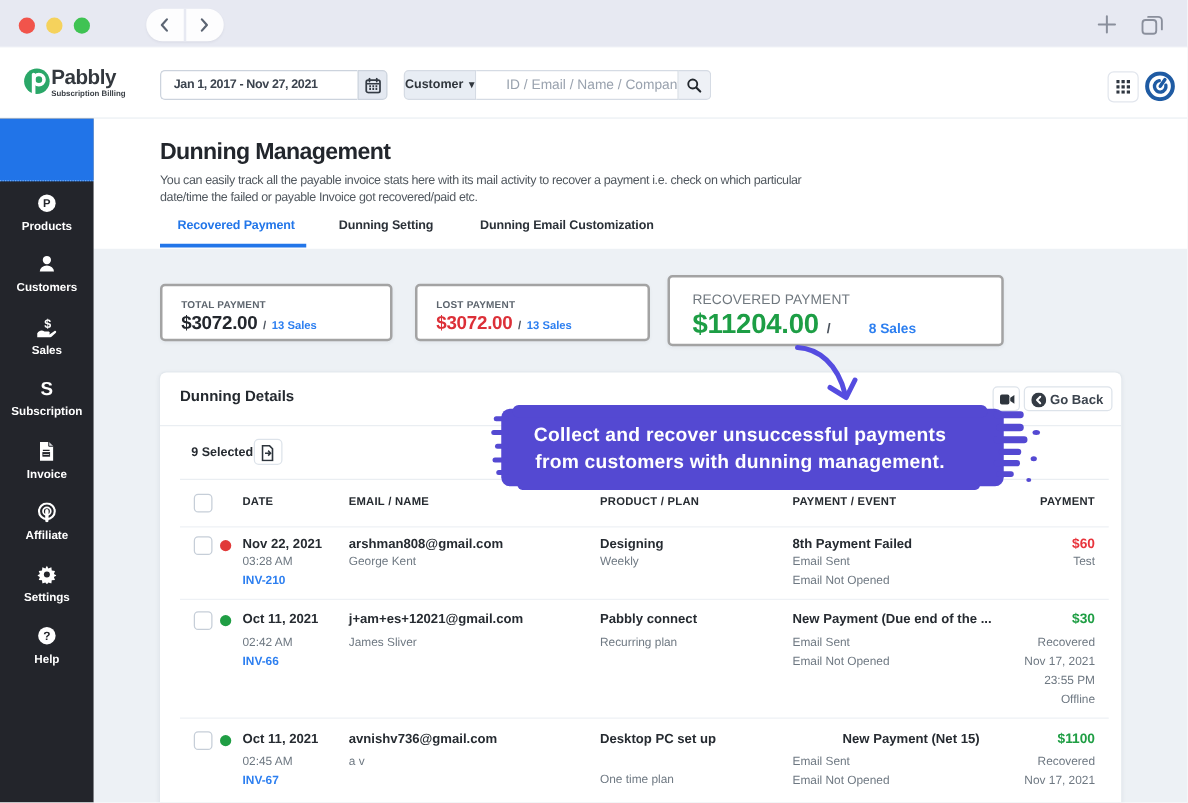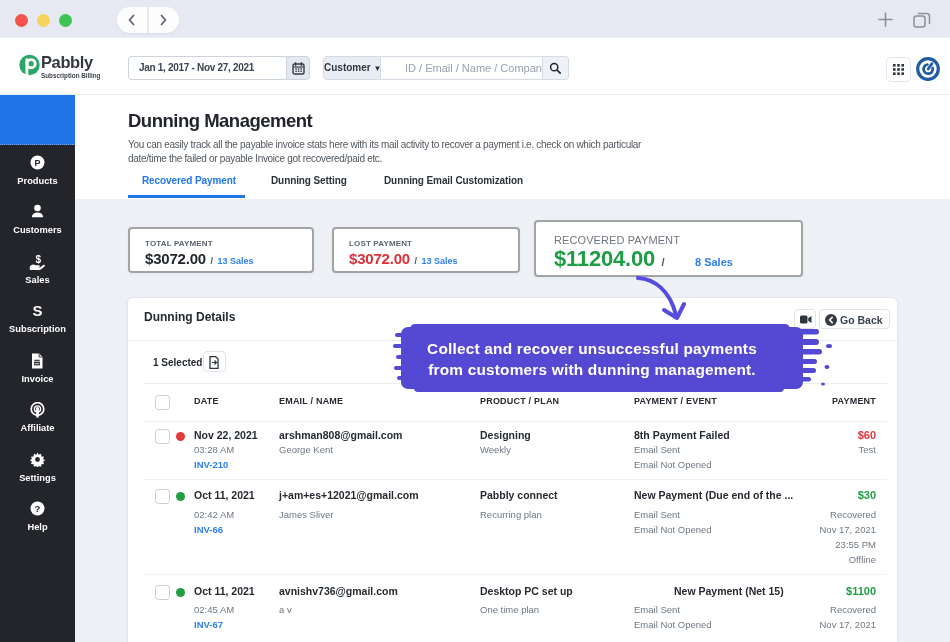--- a/index.html
+++ b/index.html
@@ -265,21 +265,21 @@
         <path d="M8.2 3.2 L11.5 1 v7 L8.2 5.8z" fill="#2e353d"></path>
       </svg></div>
   <div id="gobtn">
     <svg width="12" height="12" viewBox="0 0 12 12" style="position:absolute;left:5px;top:3.5px">
         <circle cx="6" cy="6" r="6" fill="#343b44"></circle>
         <path d="M7.2 3.4 L4.6 6 L7.2 8.6" fill="none" stroke="#fff" stroke-width="1.6" stroke-linecap="round" stroke-linejoin="round"></path>
       </svg>
     <span>Go Back</span>
   </div>
   <div id="div1"></div>
-  <div id="sel">1 Selected</div>
+  <div id="sel">9 Selected</div>
   <div id="selbtn"><svg width="12" height="13" viewBox="0 0 12 13" style="margin:3.5px 0 0 5px">
         <path d="M1 0.5 h5.5 l2.5 2.5 v9.5 h-8 z" fill="none" stroke="#2e353d" stroke-width="1.3"></path>
         <path d="M3 6.5 h4 M5.5 4.5 l2 2 -2 2" fill="none" stroke="#2e353d" stroke-width="1.2"></path>
       </svg></div>
   <div id="div2"></div>
 
   <div class="cbx" style="left:27px; top:97px;"></div>
   <div class="th" style="left:66px; top:98px;">DATE</div>
   <div class="th" style="left:151px; top:98px;">EMAIL / NAME</div>
   <div class="th" style="left:352px; top:98px;">PRODUCT / PLAN</div>
@@ -323,21 +323,21 @@
   <div class="rowline" style="top:276px;"></div>
 
   <div class="cbx" style="left:27px; top:287px;"></div>
   <div class="dot" style="left:48px; top:290px; background:#1f9e44;"></div>
   <div class="t1" style="left:66px; top:287px;">Oct 11, 2021</div>
   <div class="t2" style="left:66px; top:306px;">02:45 AM</div>
   <div class="inv" style="left:66px; top:321px;">INV-67</div>
   <div class="t1" style="left:151px; top:287px;">avnishv736@gmail.com</div>
   <div class="t2" style="left:151px; top:306px;">a v</div>
   <div class="t1" style="left:352px; top:287px;">Desktop PC set up</div>
-  <div class="t2" style="left:352px; top:306px;">One time plan</div>
+  <div class="t2" style="left:352px; top:320px;">One time plan</div>
   <div class="t1" style="left:506px; top:287px;margin-left:40px;">New Payment (Net 15)</div>
   <div class="t2" style="left:506px; top:306px;">Email Sent</div>
   <div class="t2" style="left:506px; top:321px;">Email Not Opened</div>
   <div class="amt" style="top:287px; color:#1f9e44;">$1100</div>
   <div class="r2" style="top:306px;">Recovered</div>
   <div class="r2" style="top:321px;">Nov 17, 2021</div>
 </div>
 
 <svg id="arrow" width="100" height="62" viewBox="0 0 100 62">
   <path d="M38 15 C55 16 70 28 76 52" fill="none" stroke="#554ce0" stroke-width="4" stroke-linecap="round"></path>

